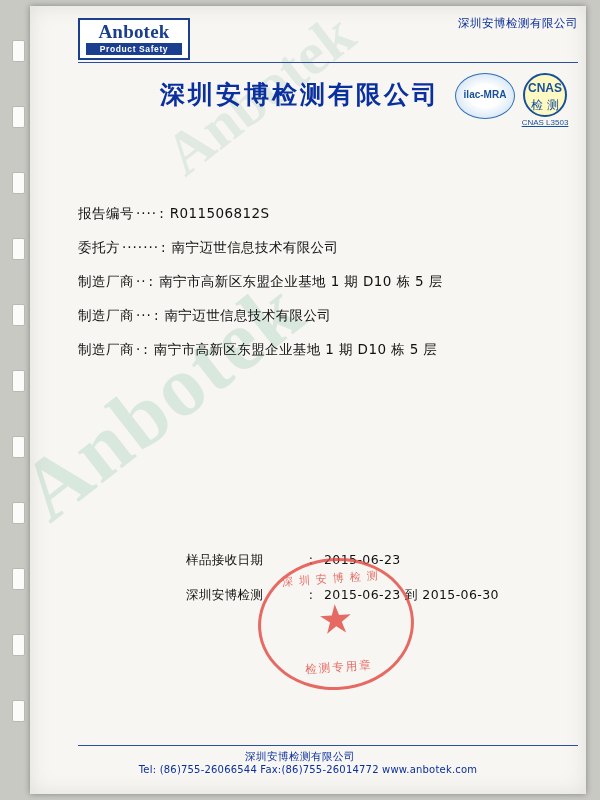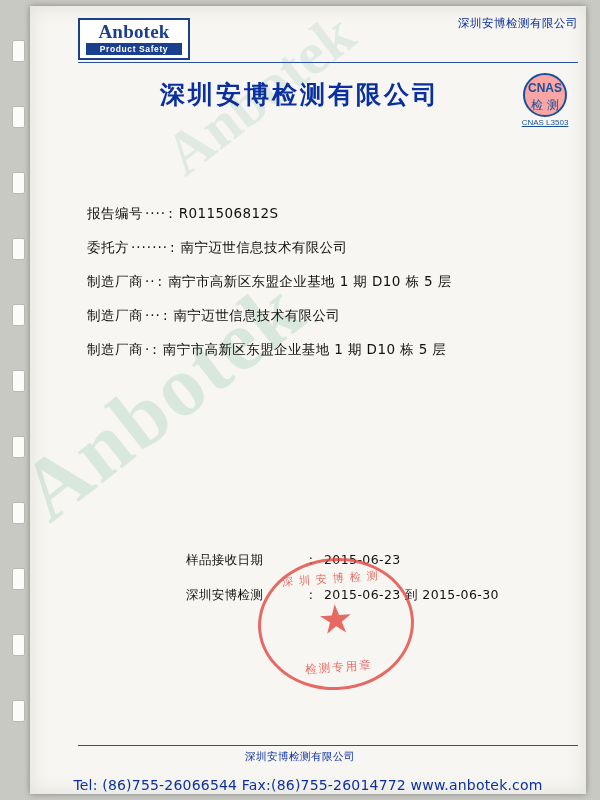--- a/index.html
+++ b/index.html
@@ -175,21 +175,21 @@
     text-align: center;
   }
   .cnas-circle {
     width: 44px;
     height: 44px;
     margin: 0 auto;
     border-radius: 50%;
     border: 2px solid #18519a;
     box-sizing: border-box;
     position: relative;
-    background: #fca5a5;
+    background: #fef9c3;
   }
   .cnas-circle b {
     position: absolute;
     left: 0; right: 0; top: 6px;
     font-size: 12px;
     color: #18519a;
     font-family: "Liberation Sans", sans-serif;
   }
   .cnas-circle i {
     position: absolute;
@@ -205,21 +205,20 @@
     color: #18519a;
     font-family: "Liberation Sans", sans-serif;
     text-decoration: underline;
   }
   
   .fields {
     position: absolute;
     left: 78px;
     top: 205px;
     width: 440px;
-    margin-left: 9px;
   }
   .field-row {
     display: flex;
     align-items: baseline;
     margin-bottom: 16px;
     font-size: 13.5px;
     color: #111;
     font-family: "DejaVu Sans", sans-serif;
   }
   .field-label {
@@ -317,21 +316,21 @@
   .footer {
     position: absolute;
     left: 0;
     top: 750px;
     width: 600px;
     text-align: center;
     color: #0a2f9e;
     font-family: "DejaVu Sans", sans-serif;
   }
   .footer-line1 { font-size: 10.5px; letter-spacing: .5px; }
-  .footer-line2 { font-size: 14px; margin-top: 13px; letter-spacing: .2px; padding-left: 16px; }
+  .footer-line2 { font-size: 10px; margin-top: 0; letter-spacing: .2px; padding-left: 16px; }
   .edge-shadow {
     position: absolute;
     left: 30px; top: 6px;
     width: 556px; height: 788px;
     box-shadow: inset 0 0 20px rgba(120,120,110,0.18);
     pointer-events: none;
   }
 </style>
 </head>
 <body>
@@ -362,20 +361,23 @@
     <div class="logo-sub">Product Safety</div>
   </div>
 
   <div class="hdr-right">
     <div class="hdr-company">深圳安博检测有限公司</div>
   </div>
   <div class="hdr-rule"></div>
 
   <div class="title1">深圳安博检测有限公司</div>
 
+  <div class="ilac">
+    <span>ilac-MRA</span>
+  </div>
   <div class="cnas">
     <div class="cnas-circle">
       <b>CNAS</b>
       <i>检 测</i>
     </div>
     <div class="cnas-label">CNAS L3503</div>
   </div>
 
   <div class="fields">
     <div class="field-row">

